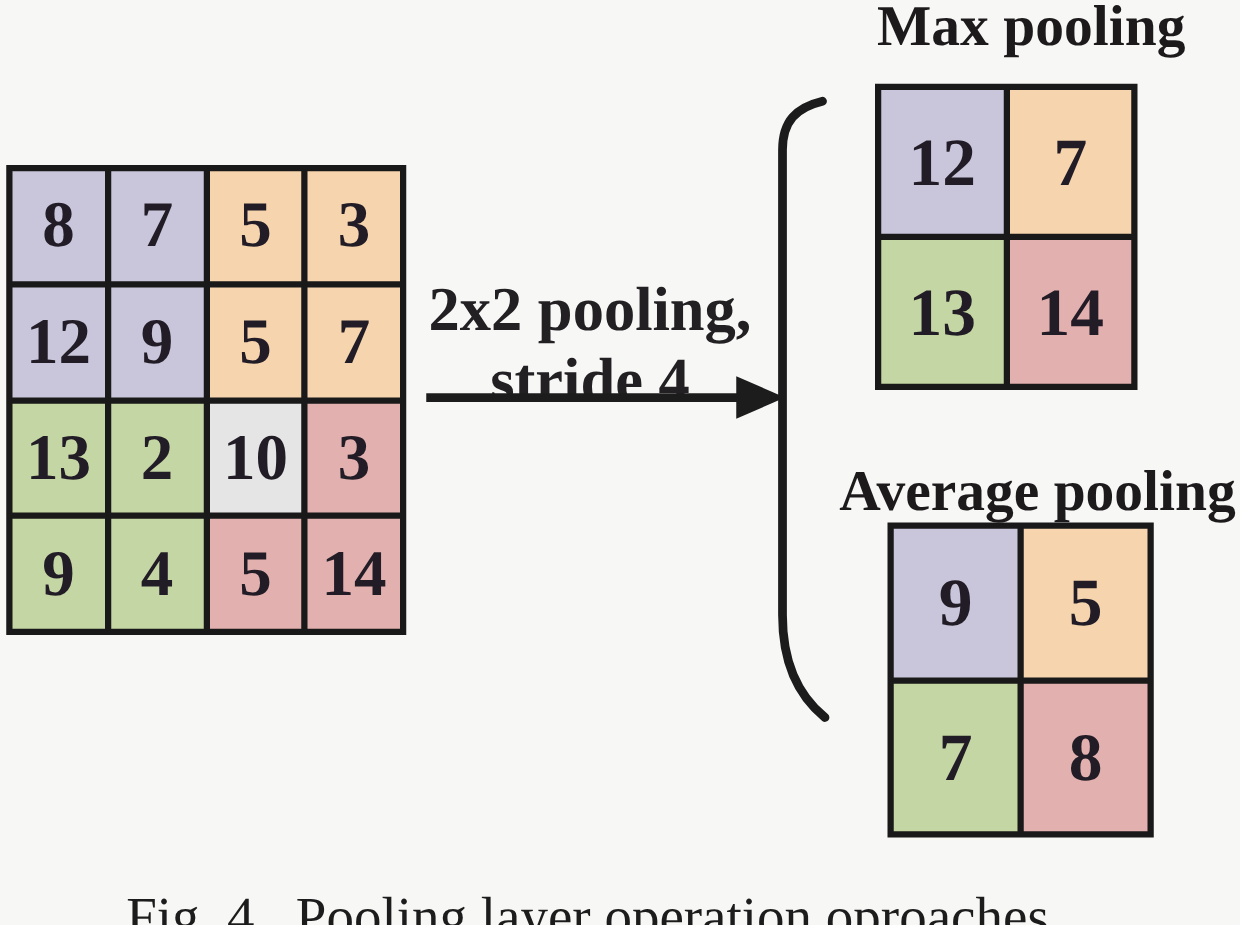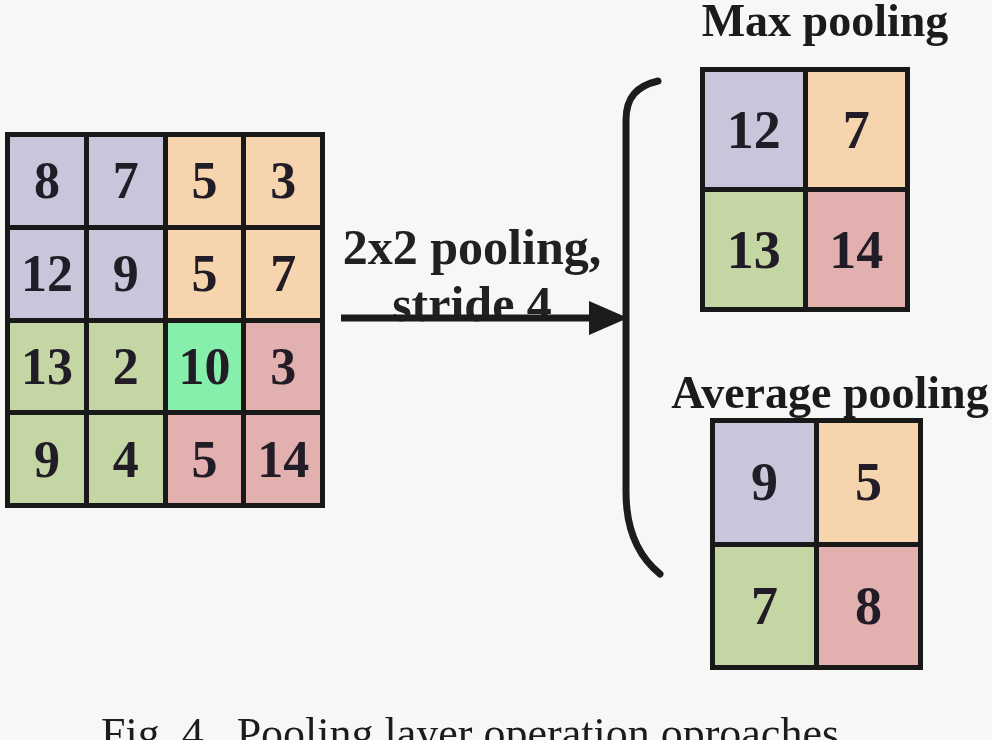--- a/index.html
+++ b/index.html
@@ -92,21 +92,21 @@
     <div class="cell" style="background-color: rgb(201, 198, 220);">8</div>
     <div class="cell" style="background-color: rgb(201, 198, 220);">7</div>
     <div class="cell" style="background-color: rgb(246, 212, 173);">5</div>
     <div class="cell" style="background-color: rgb(246, 212, 173);">3</div>
     <div class="cell" style="background-color: rgb(201, 198, 220);">12</div>
     <div class="cell" style="background-color: rgb(201, 198, 220);">9</div>
     <div class="cell" style="background-color: rgb(246, 212, 173);">5</div>
     <div class="cell" style="background-color: rgb(246, 212, 173);">7</div>
     <div class="cell" style="background-color: rgb(196, 214, 163);">13</div>
     <div class="cell" style="background-color: rgb(196, 214, 163);">2</div>
-    <div class="cell" style="background-color: #86efac;">10</div>
+    <div class="cell" style="background-color: #e5e5e5;">10</div>
     <div class="cell" style="background-color: rgb(226, 176, 175);">3</div>
     <div class="cell" style="background-color: rgb(196, 214, 163);">9</div>
     <div class="cell" style="background-color: rgb(196, 214, 163);">4</div>
     <div class="cell" style="background-color: rgb(226, 176, 175);">5</div>
     <div class="cell" style="background-color: rgb(226, 176, 175);">14</div>
   </div>
 
   <div class="arrow-label">
     <div>2x2 pooling,</div>
     <div>stride 4</div>

